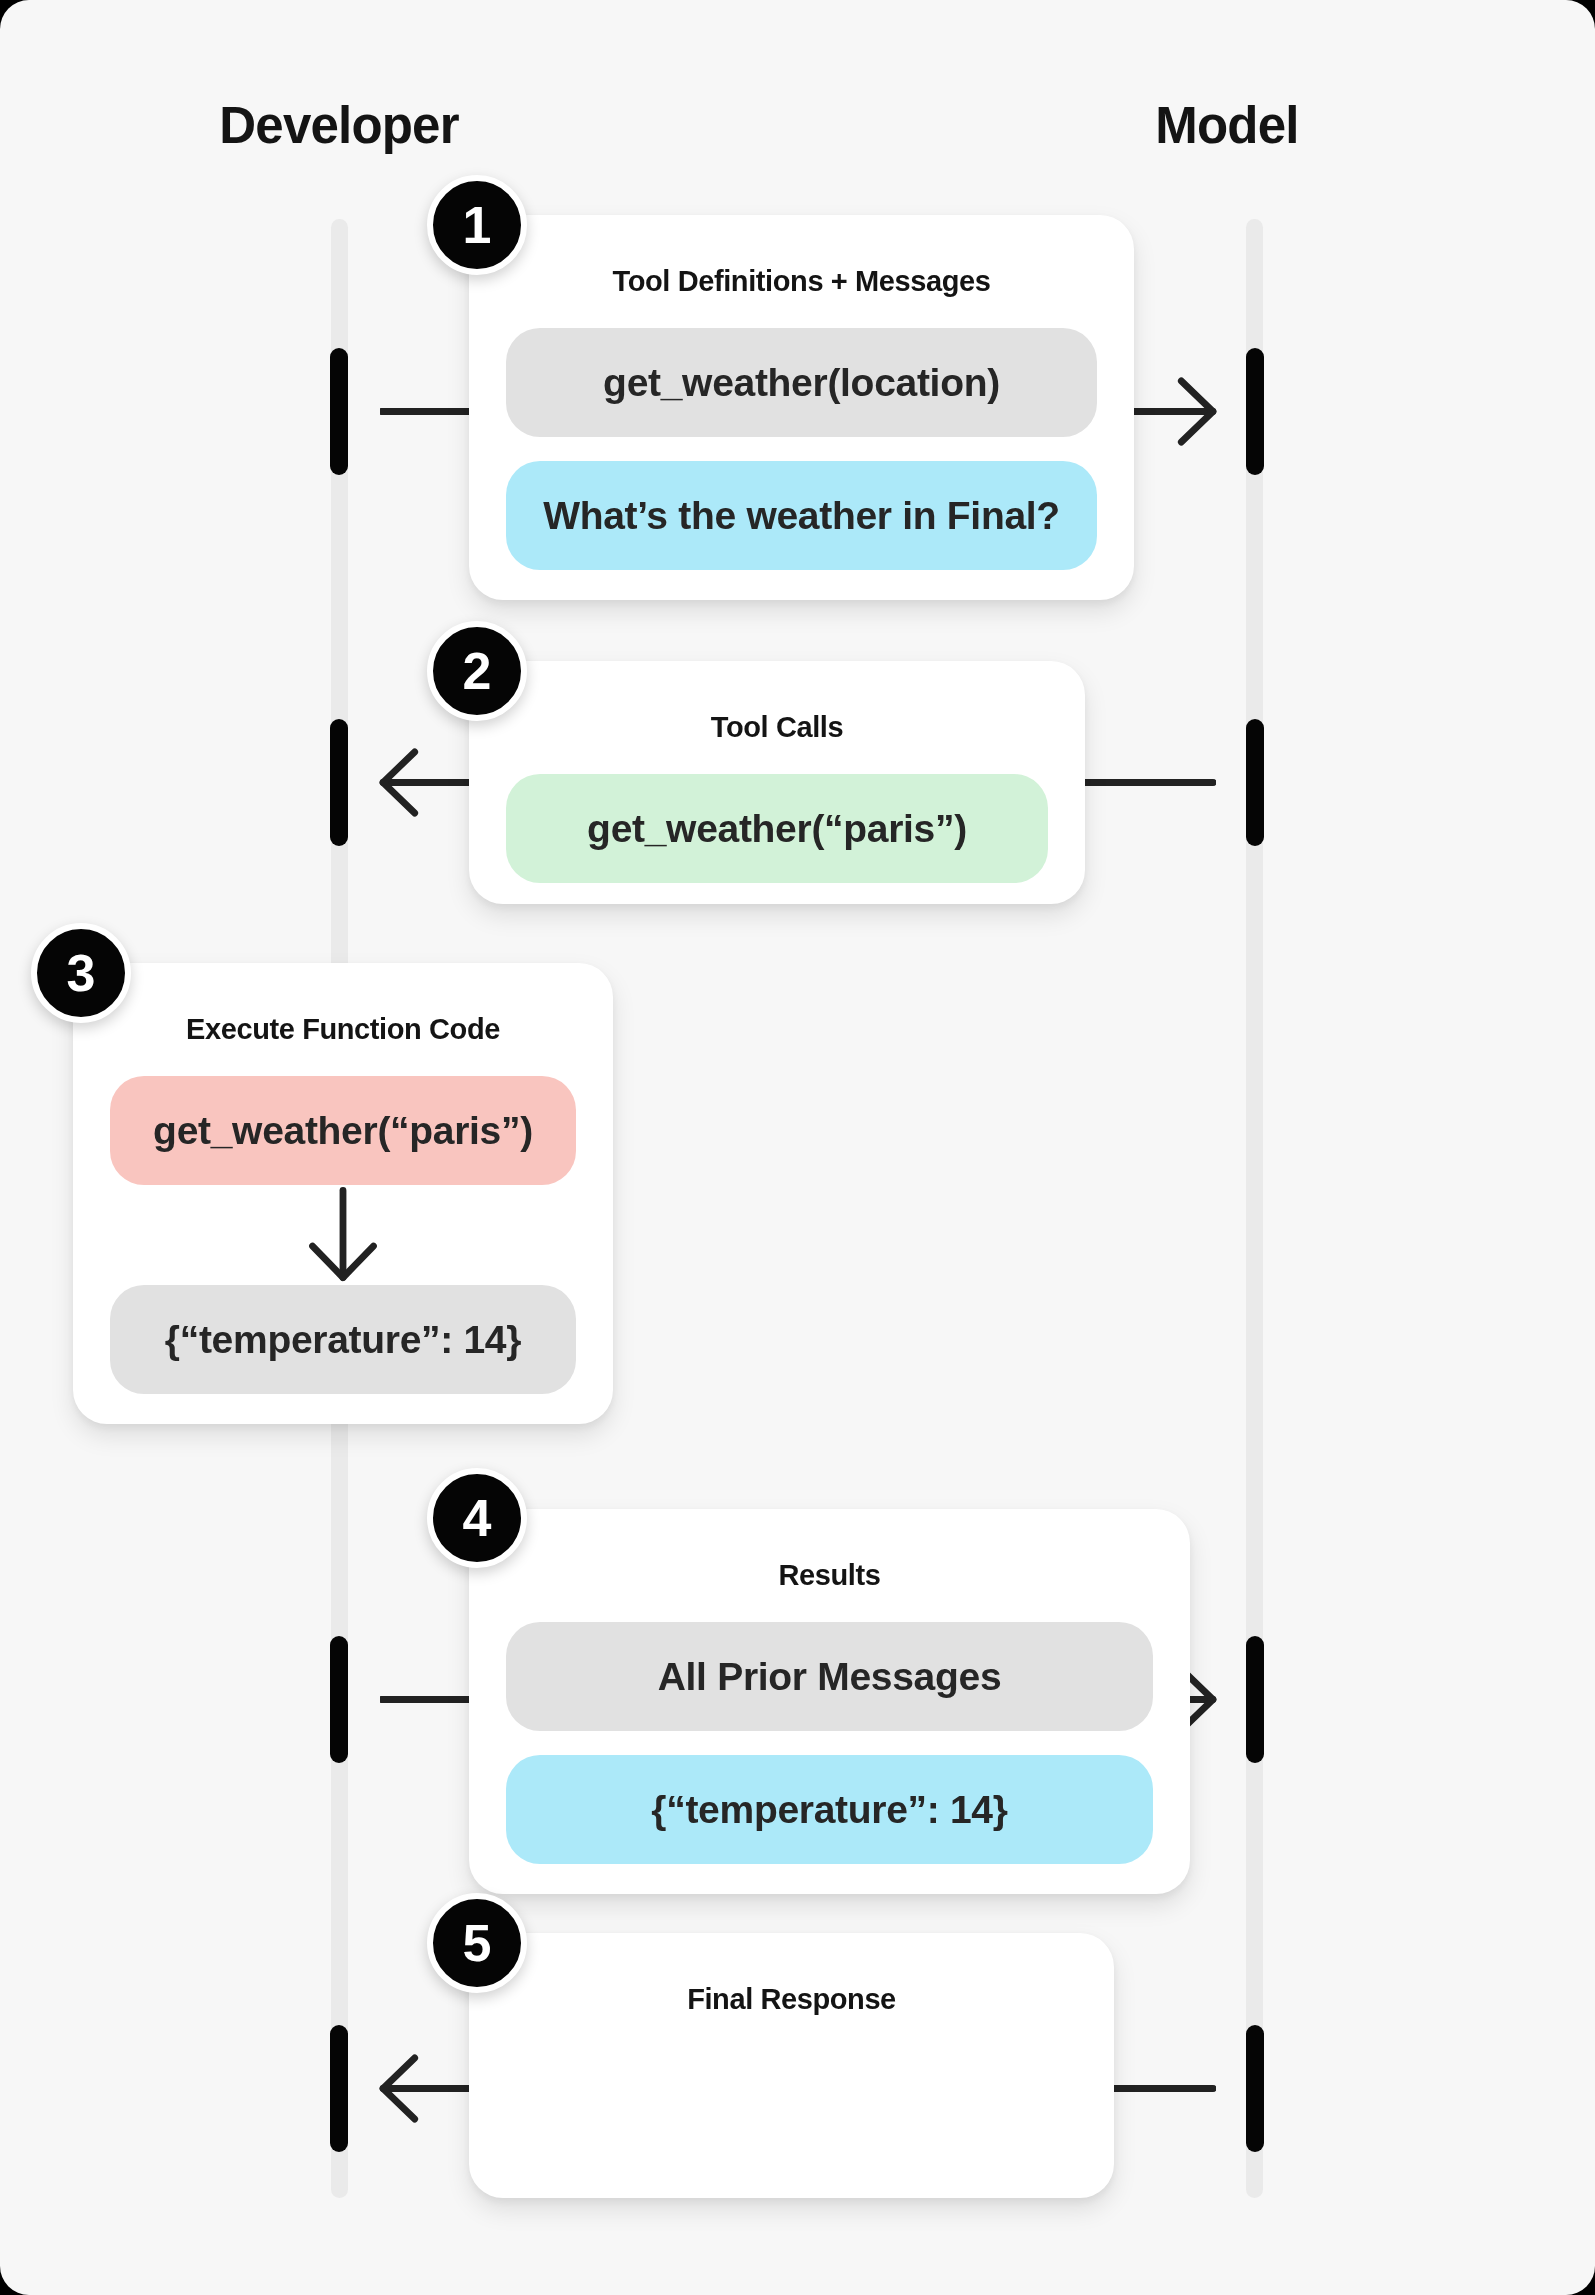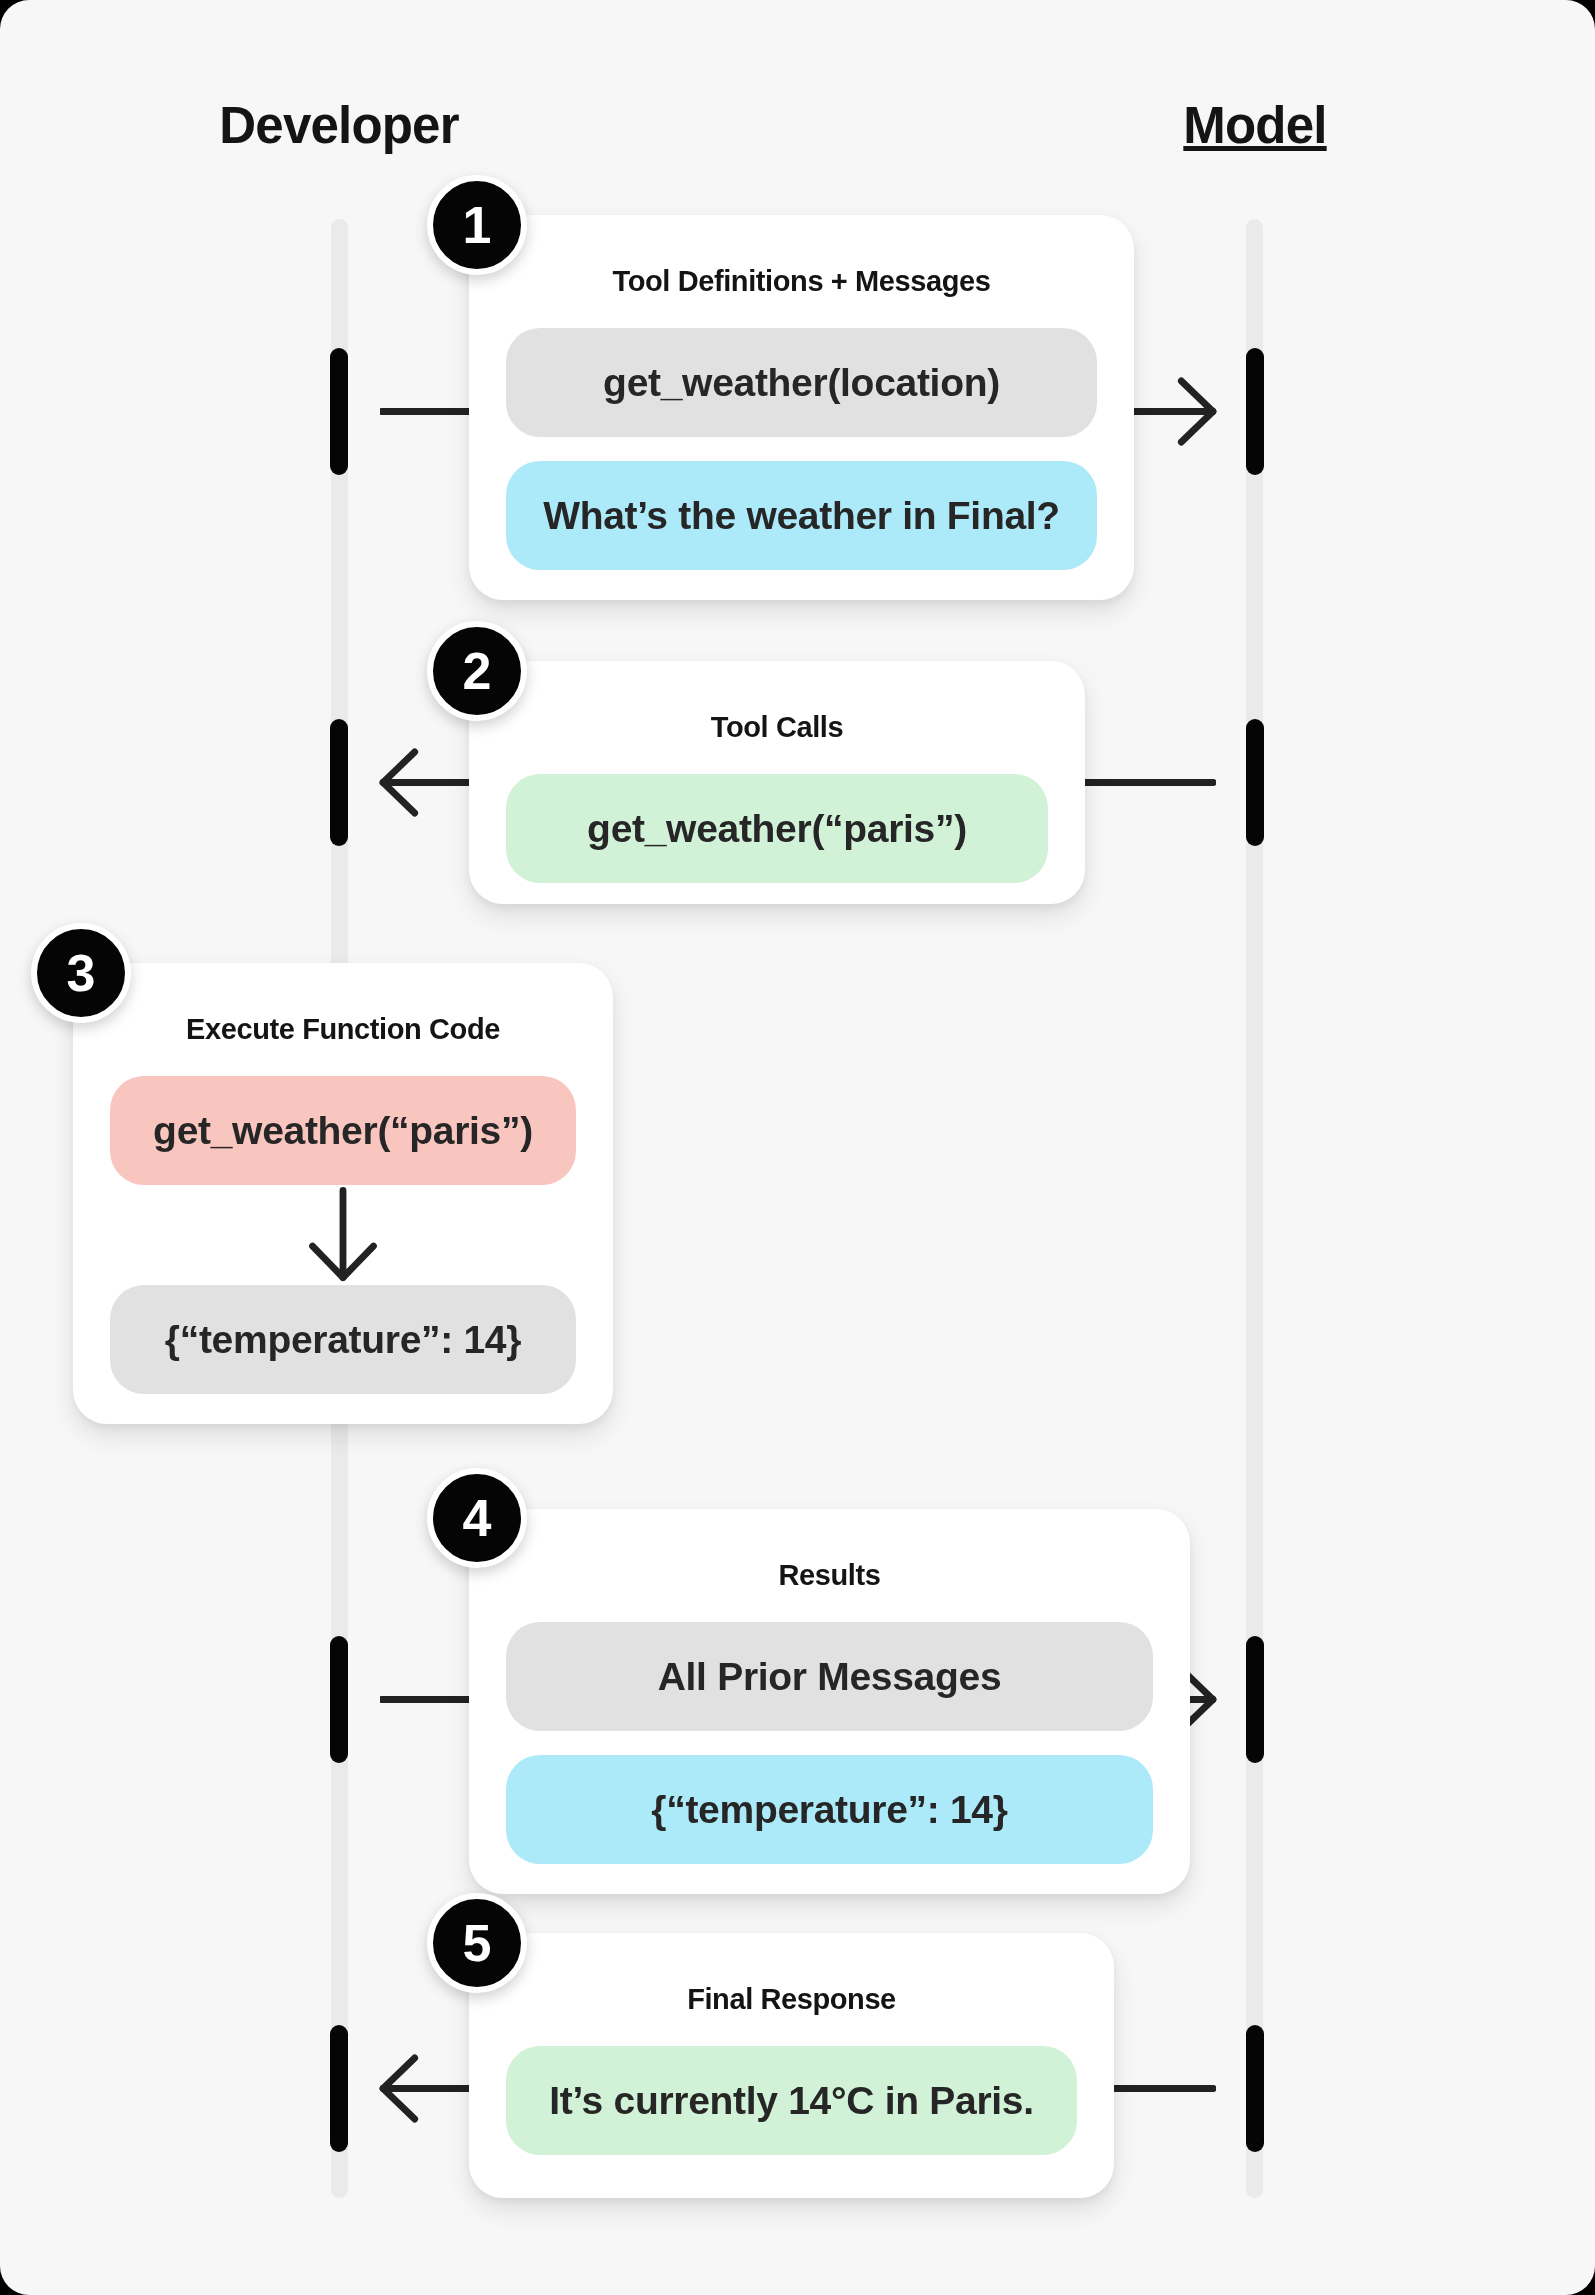--- a/index.html
+++ b/index.html
@@ -18,21 +18,21 @@
   .actor {
     position: absolute; top: 96px;
     transform: translateX(-50%);
     font-size: 51px; font-weight: 700;
     letter-spacing: -0.8px;
     color: var(--text-dark, #111);
     white-space: nowrap;
     z-index: 6;
   }
   .actor--developer { left: 339px; }
-  .actor--model { left: 1255px; text-decoration: underline; }
+  .actor--model { left: 1227px; }
 
   .lifeline {
     position: absolute; top: 219px;
     width: 17px; height: 1979px;
     border-radius: 8.4px;
     background: var(--lifeline, #eaeaea);
     z-index: 1;
   }
   .lifeline--developer { left: 331px; }
   .lifeline--model { left: 1246px; }
@@ -197,21 +197,20 @@
   </div>
 
   <div class="card card--4">
     <div class="card-title">Results</div>
     <div class="pill pill--gray">All Prior Messages</div>
     <div class="pill pill--blue">{“temperature”: 14}</div>
   </div>
 
   <div class="card card--5">
     <div class="card-title">Final Response</div>
-    <div class="pill pill--green">It’s currently 14°C in Paris.</div>
   </div>
 
   <div class="badge badge--1">1</div>
   <div class="badge badge--2">2</div>
   <div class="badge badge--3">3</div>
   <div class="badge badge--4">4</div>
   <div class="badge badge--5">5</div>
 
 </div>
 

